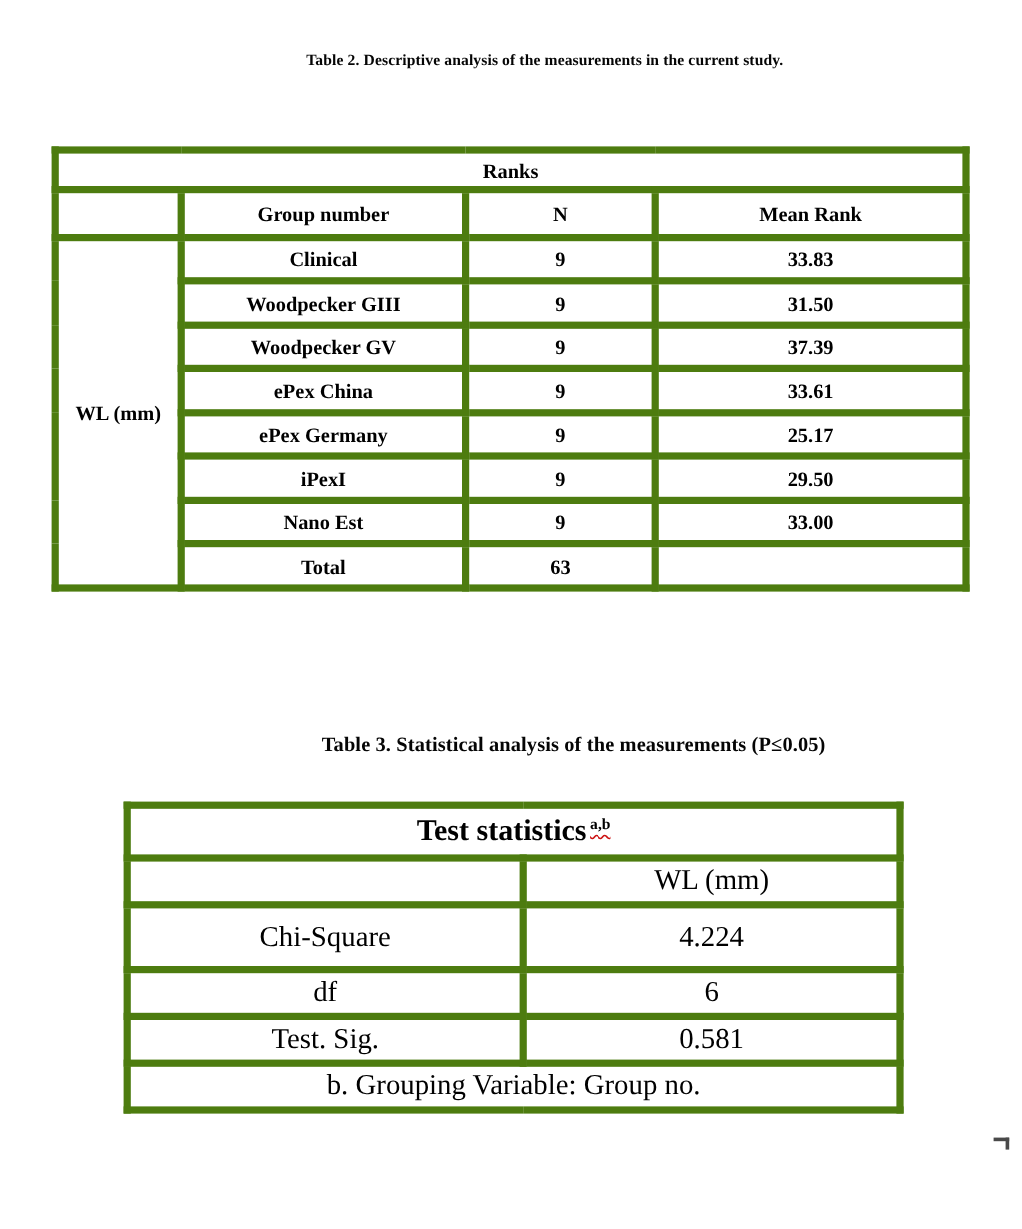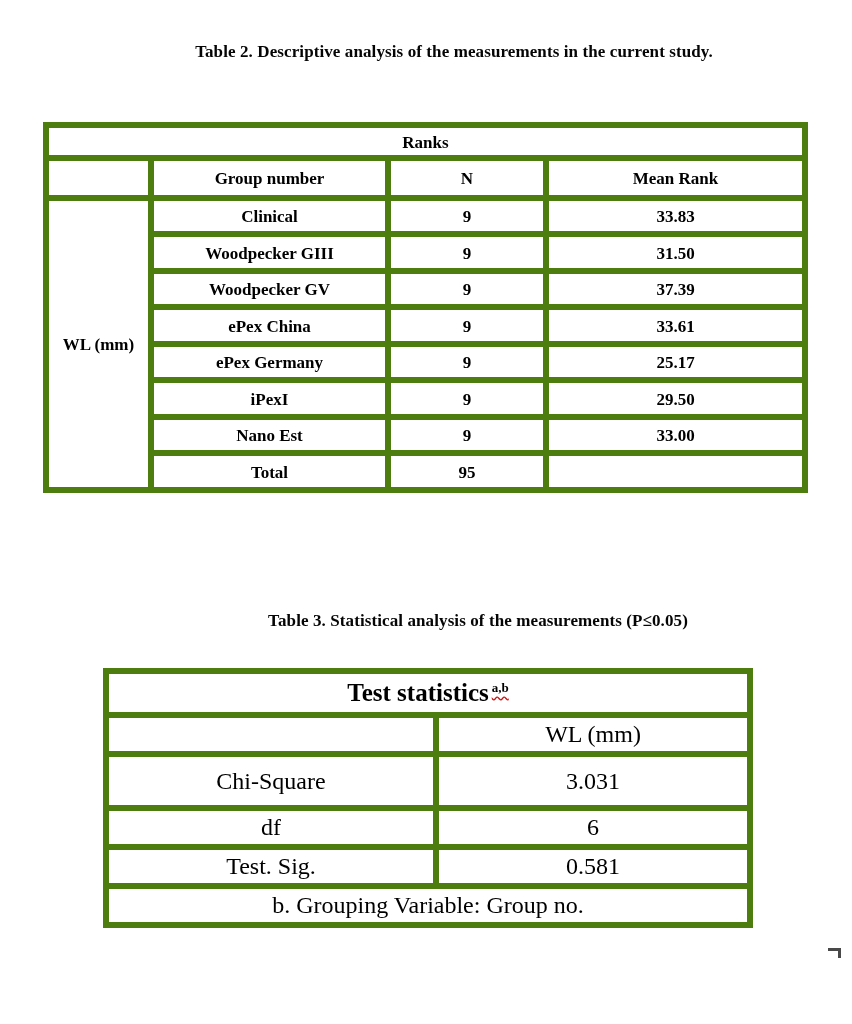--- a/index.html
+++ b/index.html
@@ -10,21 +10,21 @@
     background:var(--page-bg, #ffffff);
     color:#000;
     font-family:"Liberation Serif", serif;
     overflow:hidden;
     margin:0 auto;
   }
   .caption {
     position:absolute; left:0; width:100%;
     text-align:center;
     font-weight:bold;
-    font-size:17px;
+    font-size:13px;
     color:#050505;
     letter-spacing:0.1px;
   }
   #t2-caption { top:42px; padding-left:56px; }
   #t3-caption { top:611px; padding-left:104px; font-size:17px; }
 
   table {
     position:absolute;
     border-collapse:collapse;
     table-layout:fixed;
@@ -131,21 +131,21 @@
         <td>9</td>
         <td>29.50</td>
       </tr>
       <tr class="r-data">
         <td>Nano Est</td>
         <td>9</td>
         <td>33.00</td>
       </tr>
       <tr class="r-data">
         <td>Total</td>
-        <td>95</td>
+        <td>63</td>
         <td></td>
       </tr>
     </tbody>
   </table>
 
   <div id="t3-caption" class="caption">Table 3. Statistical analysis of the measurements (P≤0.05)</div>
 
   <table id="table3">
     <colgroup>
       <col style="width:330px">
@@ -156,21 +156,21 @@
         <td colspan="2" class="ts-header">
           <span>Test statistics</span><sup class="ab">a,b</sup>
         </td>
       </tr>
       <tr style="height:37px">
         <td></td>
         <td>WL (mm)</td>
       </tr>
       <tr style="height:52px">
         <td>Chi-Square</td>
-        <td>3.031</td>
+        <td>4.224</td>
       </tr>
       <tr style="height:37px">
         <td>df</td>
         <td>6</td>
       </tr>
       <tr style="height:37px">
         <td>Test. Sig.</td>
         <td>0.581</td>
       </tr>
       <tr style="height:37px">

